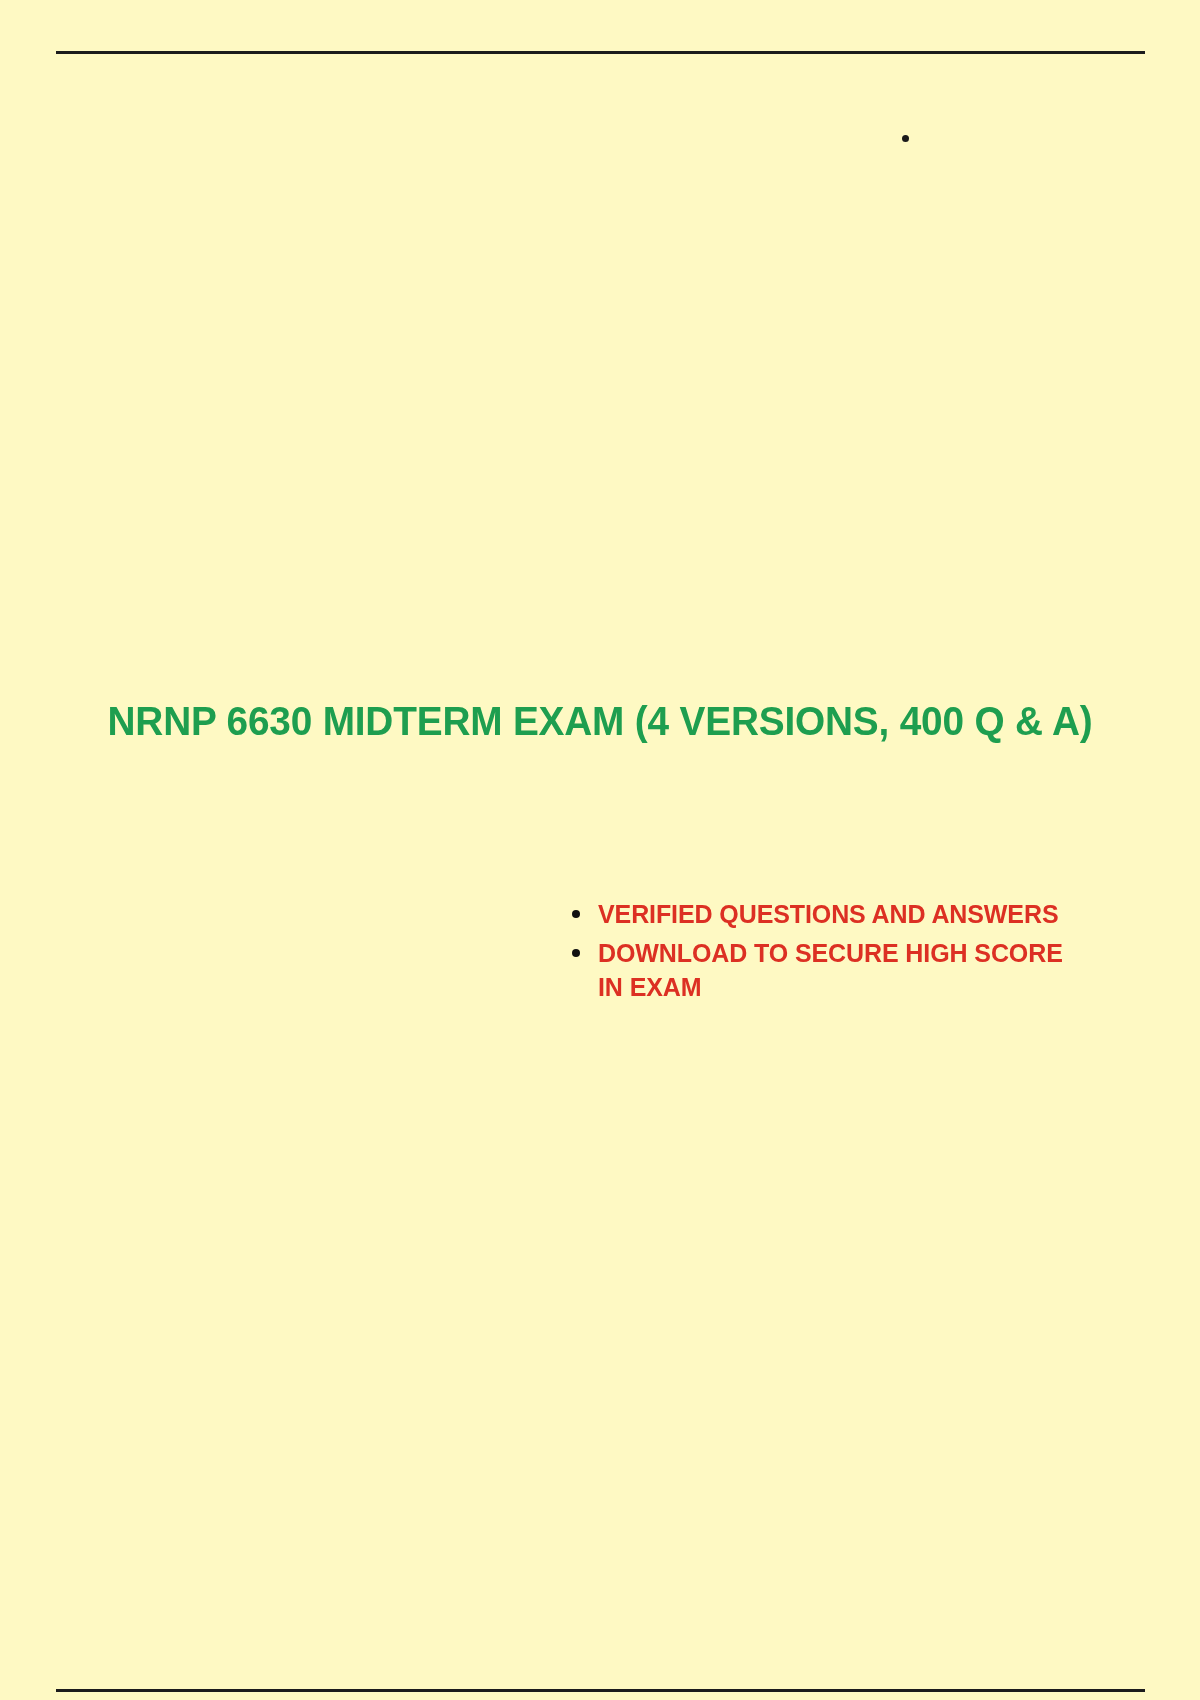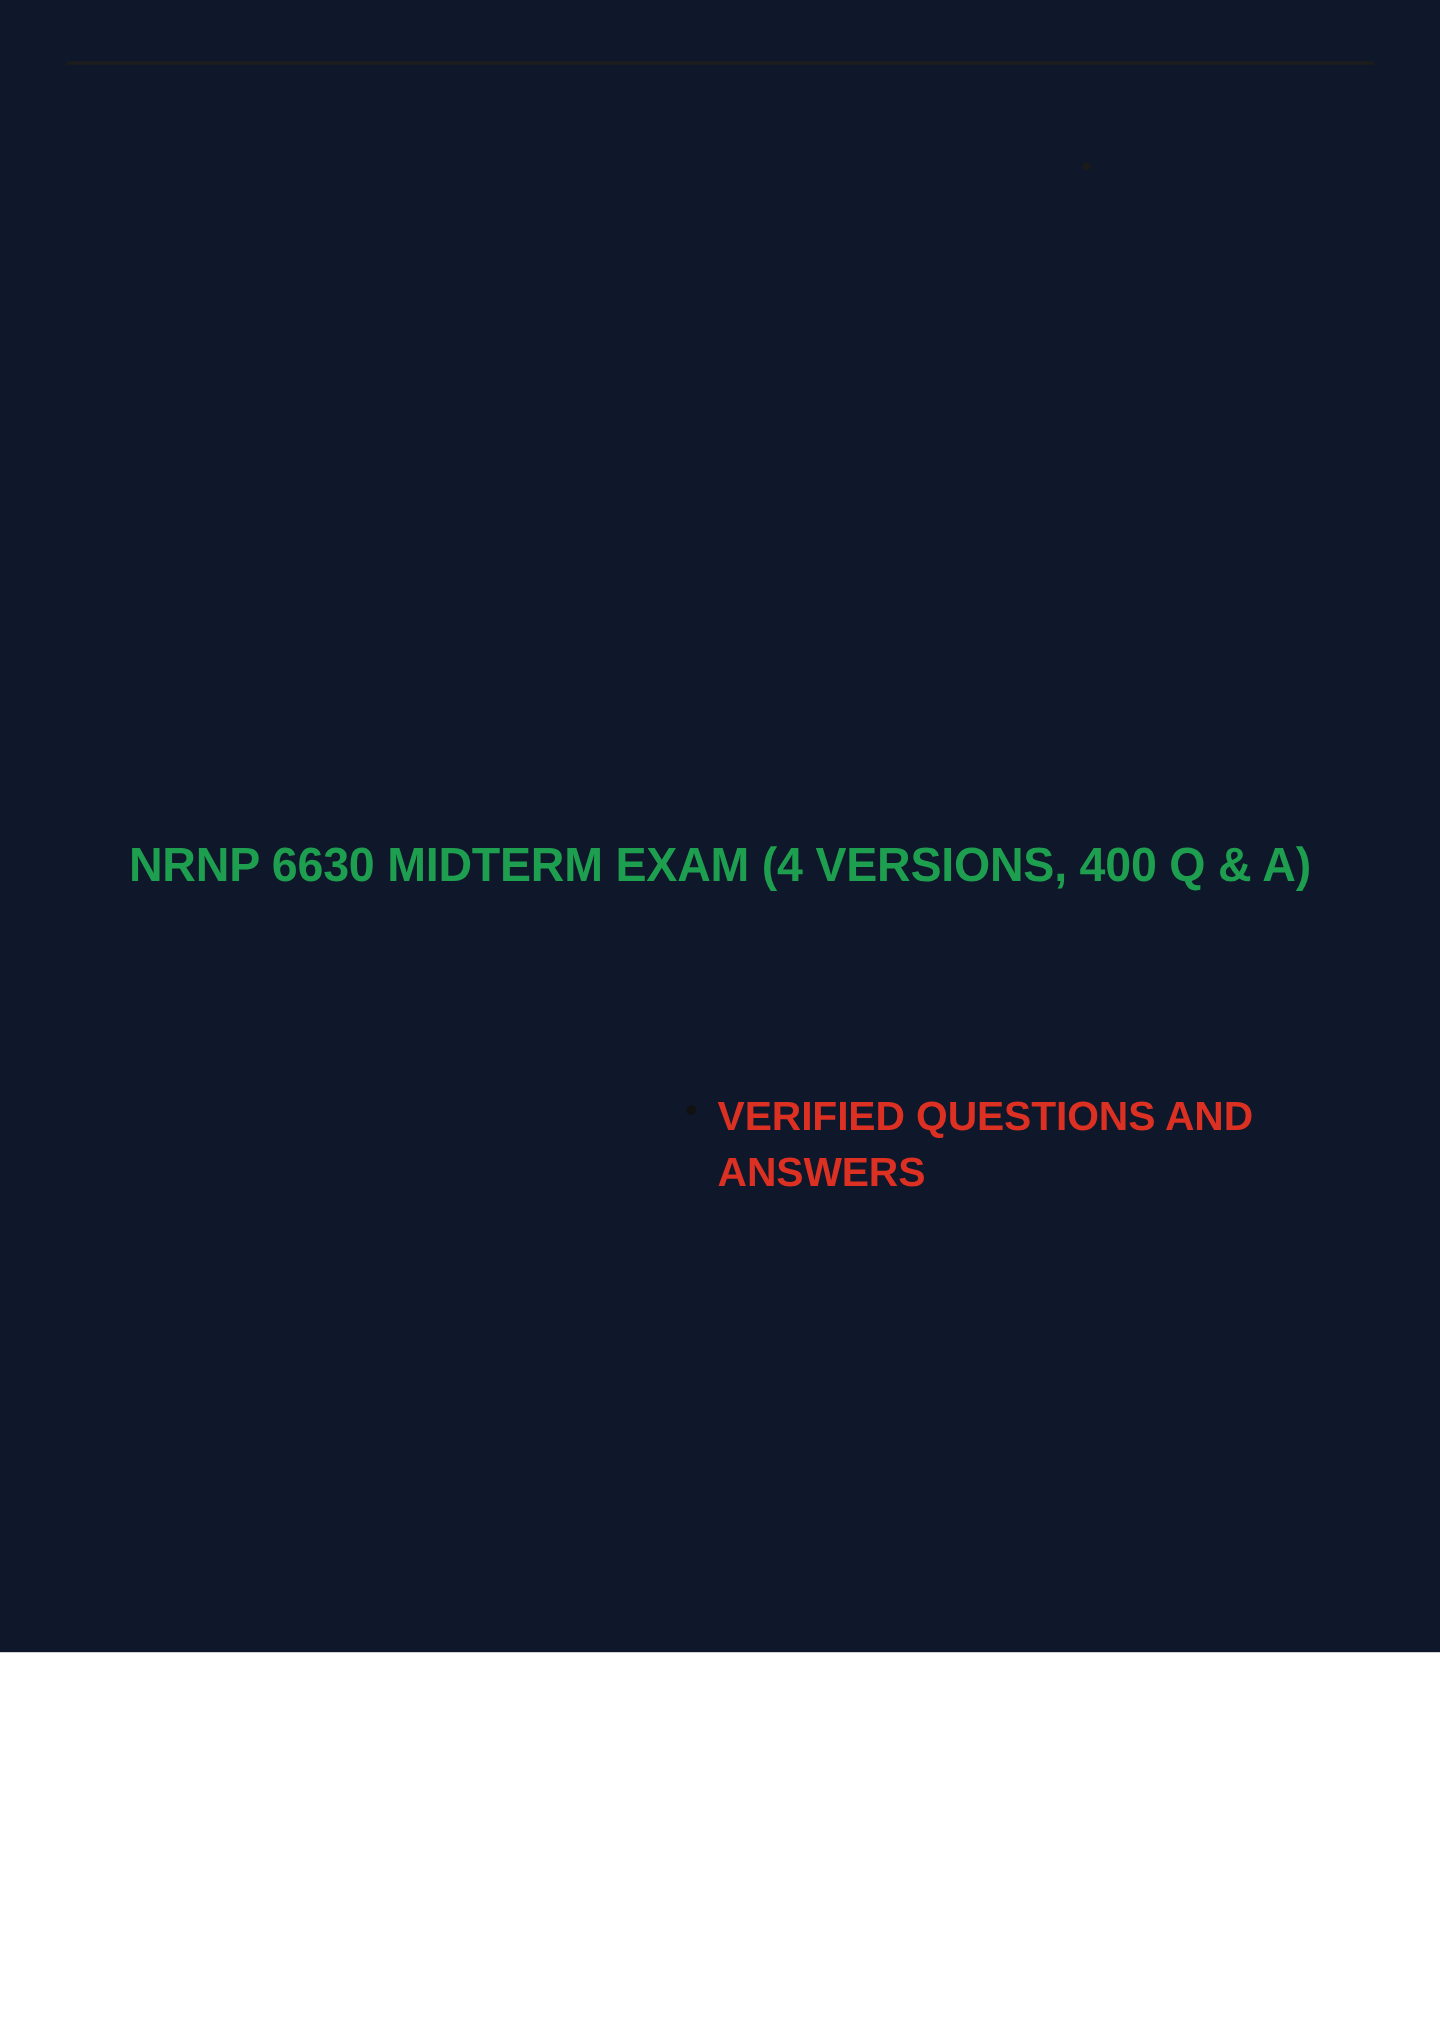--- a/index.html
+++ b/index.html
@@ -9,22 +9,22 @@
     background: #ffffff;
   }
 
   body {
     font-family: "Liberation Sans", sans-serif;
   }
 
   .page {
     position: relative;
     width: 1200px;
-    height: 1377px;
-    background: #0f172a;
+    height: 1700px;
+    background: #fef9c3;
     overflow: hidden;
     margin: 0 auto;
   }
 
   
   .rule {
     position: absolute;
     left: 56px;
     width: 1089px;
     height: 3px;
@@ -68,25 +68,25 @@
     top: 892px;
     width: 470px;
     margin: 0;
     padding: 0 0 0 38px;
     list-style: none;
   }
 
   .highlights li {
     position: relative;
     font-family: "Liberation Sans", sans-serif;
-    font-size: 34px;
+    font-size: 25px;
     font-weight: bold;
     line-height: 1.36;
     color: #dc3023;
-    margin: 16px 0 4px 0;
+    margin: 5px 0 4px 0;
     letter-spacing: -0.1px;
   }
 
   .highlights li::before {
     content: "";
     position: absolute;
     left: -26px;
     top: 13px;
     width: 8px;
     height: 8px;
@@ -100,17 +100,18 @@
 <div class="page">
 
   <div class="rule rule-top"></div>
 
   <span class="dot-artifact"></span>
 
   <h1 class="doc-title">NRNP 6630 MIDTERM EXAM (4 VERSIONS, 400 Q &amp; A)</h1>
 
   <ul class="highlights">
     <li>VERIFIED QUESTIONS AND ANSWERS</li>
+    <li>DOWNLOAD TO SECURE HIGH SCORE IN EXAM</li>
   </ul>
 
   <div class="rule rule-bottom"></div>
 
 </div>
 
 </body></html>

